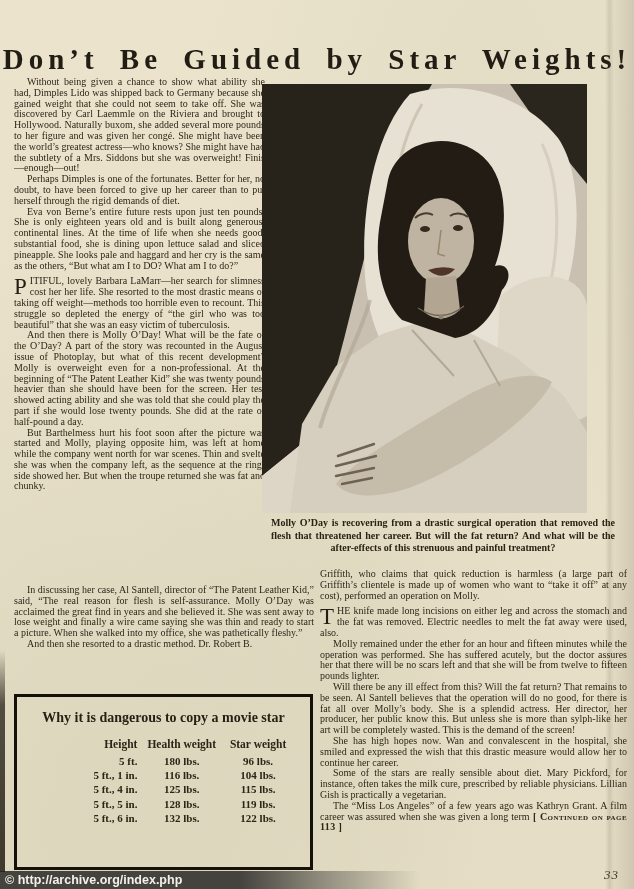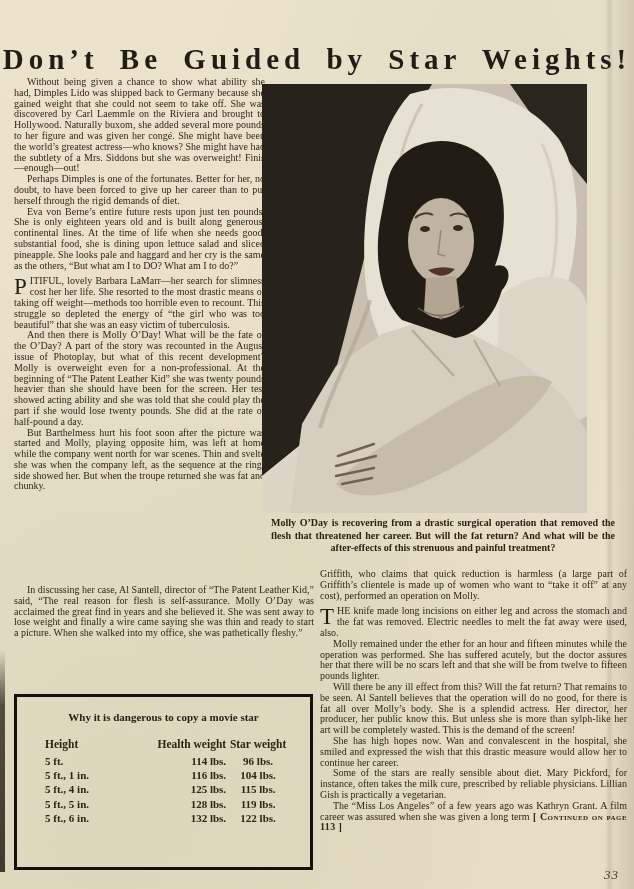--- a/index.html
+++ b/index.html
@@ -46,27 +46,27 @@
     position:absolute;left:271px;top:517px;width:344px;
     font-weight:bold;font-size:10px;line-height:12.6px;
     text-align:justify;text-align-last:center;color:#2b2214;
   }
 
   .weight-box{
     position:absolute;left:14px;top:694px;width:299px;height:176px;
     border:3px solid #15110a;box-sizing:border-box;
     padding:8px 16px 0 16px;
   }
-  .box-title{text-align:center;font-weight:bold;font-size:11px;line-height:15.5px;color:#261f12;margin-top:5px;font-family:Liberation Serif, serif;}
+  .box-title{text-align:center;font-weight:bold;font-size:14px;line-height:15.5px;color:#261f12;margin-top:5px;font-family:Liberation Serif, serif;}
   .weight-table{width:100%;border-collapse:collapse;margin-top:10px;
     font-size:11px;font-weight:bold;color:#2c2415;}
   .weight-table th{font-size:11.5px;padding:2px 0 4px 0;}
   .weight-table td{padding:1.2px 0;}
-  .weight-table th:nth-child(1), .weight-table td:nth-child(1){text-align:left;padding-left:12px;width:40%;}
-  .weight-table th:nth-child(2), .weight-table td:nth-child(2){text-align:right;width:34%;}
+  .weight-table th:nth-child(1), .weight-table td:nth-child(1){text-align:right;padding-left:12px;width:40%;}
+  .weight-table th:nth-child(2), .weight-table td:nth-child(2){text-align:center;width:34%;}
   .weight-table th:nth-child(3), .weight-table td:nth-child(3){text-align:center;padding-right:4px;width:26%;}
 
   .archive-bar{
     position:absolute;left:0;top:871px;width:437px;height:18px;
     background:linear-gradient(90deg,#45433e 0%,#45433e 55%,rgba(69,67,62,0.5) 74%,rgba(69,67,62,0) 96%);
     color:#f3f1ea;font-family:"Liberation Sans",sans-serif;
     font-weight:bold;font-size:12.5px;line-height:18px;
     padding-left:5px;box-sizing:border-box;
   }
   .page-number{
@@ -117,20 +117,21 @@
       <path d="M156,224 Q180,240 202,222" stroke="#6d6152" stroke-width="1.4" fill="none"></path>
       <circle cx="179" cy="233" r="2.4" fill="#8b7f6c"></circle>
       <path d="M108,216 C96,260 70,300 58,344" stroke="#aea393" stroke-width="4" fill="none" opacity="0.6"></path>
     </svg>
   </div>
 
   <div class="caption">Molly O’Day is recovering from a drastic surgical operation that removed the flesh that threatened her career.  But will the fat return?  And what will be the after-effects of this strenuous and painful treatment?</div>
 
   <div class="col-left-wide body-text">
       <p class="para indent">In discussing her case, Al Santell, director of “The Patent Leather Kid,” said, “The real reason for flesh is self-assurance. Molly O’Day was acclaimed the great find in years and she believed it.  She was sent away to lose weight and finally a wire came saying she was thin and ready to start a picture. When she walked into my office, she was pathetically fleshy.”</p>
+      <p class="para indent">And then she resorted to a drastic method.  Dr. Robert B.</p>
     </div>
 
   <div class="col-right body-text">
       <p class="para">Griffith, who claims that quick reduction is harmless (a large part of Griffith’s clientele is made up of women who want to “take it off” at any cost), performed an operation on Molly.</p>
       <p class="para space-before"><span class="dropcap">T</span>HE knife made long incisions on either leg and across the stomach and the fat was removed.  Electric needles to melt the fat away were used, also.</p>
       <p class="para indent">Molly remained under the ether for an hour and fifteen minutes while the operation was performed.  She has suffered acutely, but the doctor assures her that there will be no scars left and that she will be from twelve to fifteen pounds lighter.</p>
       <p class="para indent">Will there be any ill effect from this?  Will the fat return?  That remains to be seen.  Al Santell believes that the operation will do no good, for there is fat all over Molly’s body.  She is a splendid actress.  Her director, her producer, her public know this.  But unless she is more than sylph-like her art will be completely wasted.  This is the demand of the screen!</p>
       <p class="para indent">She has high hopes now.  Wan and convalescent in the hospital, she smiled and expressed the wish that this drastic measure would allow her to continue her career.</p>
       <p class="para indent">Some of the stars are really sensible about diet.  Mary Pickford, for instance, often takes the milk cure, prescribed by reliable physicians.  Lillian Gish is practically a vegetarian.</p>
       <p class="para indent">The “Miss Los Angeles” of a few years ago was Kathryn Grant.  A film career was assured when she was given a long term<span class="continued">  [ Continued on page 113 ]</span></p>
@@ -142,21 +143,21 @@
       <thead>
           <tr>
             <th>Height</th>
             <th>Health weight</th>
             <th>Star weight</th>
           </tr>
         </thead>
       <tbody>
           <tr>
             <td>5 ft.</td>
-            <td>114 lbs.</td>
+            <td>180 lbs.</td>
             <td>96 lbs.</td>
           </tr>
           <tr>
             <td>5 ft., 1 in.</td>
             <td>116 lbs.</td>
             <td>104 lbs.</td>
           </tr>
           <tr>
             <td>5 ft., 4 in.</td>
             <td>125 lbs.</td>
@@ -169,18 +170,19 @@
           </tr>
           <tr>
             <td>5 ft., 6 in.</td>
             <td>132 lbs.</td>
             <td>122 lbs.</td>
           </tr>
         </tbody>
     </table>
   </div>
 
+  <div class="archive-bar">© http://archive.org/index.php</div>
   <div class="page-number">33</div>
 
   <div class="crease"></div>
   <div class="edge-right"></div>
   <div class="edge-left-bottom"></div>
 </div>
 
 </body></html>

